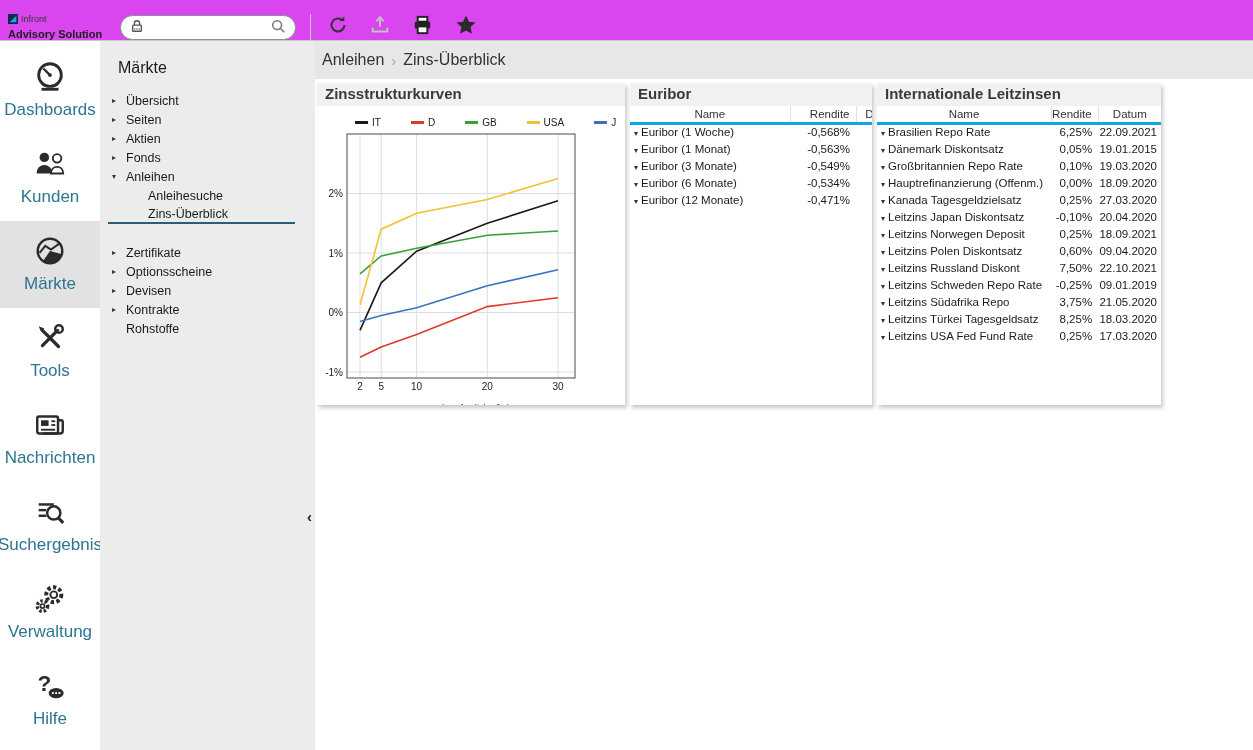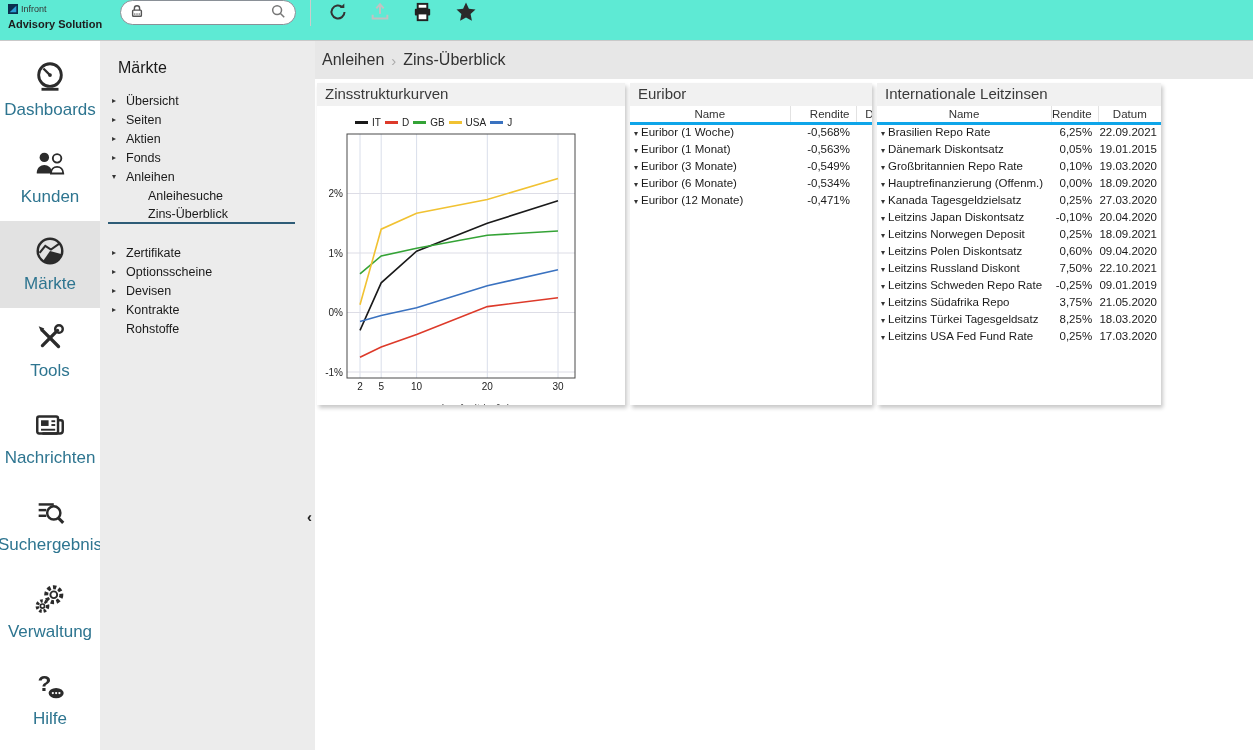--- a/index.html
+++ b/index.html
@@ -1,21 +1,21 @@
 <!DOCTYPE html>
 <html><head>
 <meta charset="utf-8">
 <style>
   *{margin:0;padding:0;box-sizing:border-box;}
   html,body{width:1253px;height:750px;}
   body{font-family:"Liberation Sans","DejaVu Sans",sans-serif;background:#fff;overflow:hidden;color:#222;}
   #app{width:1253px;height:750px;display:flex;flex-direction:column;}
 
   
-  .topbar{height:41px;min-height:41px;background:#5eead4;border-bottom:1px solid #c9c9c9;display:flex;align-items:flex-start;padding-left:8px;}
+  .topbar{height:41px;min-height:41px;background:#d946ef;border-bottom:1px solid #c9c9c9;display:flex;align-items:flex-end;padding-left:8px;}
   .brand{width:104px;}
   .brand-top{display:flex;align-items:center;gap:3px;}
   .brand-name{font-size:9px;color:#333;}
   .brand-sub{font-size:11px;font-weight:bold;color:#1d1d1d;}
   .search-pill{width:176px;height:25px;border:1px solid #8a9097;border-radius:13px;display:flex;align-items:center;gap:5px;padding:0 9px;margin-left:8px;background:#fff;}
   .search-input{flex:1;border:none;outline:none;font-size:12px;min-width:0;background:transparent;}
   .topbar-sep{width:1px;height:26px;background:#ccc;margin:0 16px 0 14px;}
   .topbar-icons{display:flex;align-items:center;gap:20px;}
   .tb-btn{background:none;border:none;cursor:pointer;padding:0;display:flex;align-items:center;}
 
@@ -39,28 +39,28 @@
   .collapse-handle{position:absolute;top:468px;right:3px;font-size:15px;font-weight:bold;color:#222;cursor:pointer;line-height:1;}
 
   
   .main{flex:1;display:flex;flex-direction:column;background:#fff;min-width:0;}
   .breadcrumb-bar{height:38px;min-height:38px;background:#e7e7e7;display:flex;align-items:center;font-size:16px;color:#333;padding-left:7px;}
   .crumb{cursor:pointer;}
   .crumb.current{cursor:default;}
   .crumb-sep{color:#aaa;margin:0 7px;font-size:15px;}
   .panels{display:flex;gap:5px;padding:4px 0 0 2px;align-items:flex-start;}
   .panel{height:322px;background:#fff;box-shadow:2px 3px 4px rgba(0,0,0,0.22);display:flex;flex-direction:column;overflow:hidden;}
-  .panel-header{height:23px;min-height:23px;background:#f1f1f1;font-size:15px;color:#3a3a3a;padding:2px 8px 0;}
+  .panel-header{height:23px;min-height:23px;background:#f1f1f1;font-size:15px;color:#3a3a3a;padding:2px 8px 0;font-weight:bold;}
   .chart-panel{width:308px;}
   .euribor-panel{width:242px;}
   .leitzinsen-panel{width:284px;}
 
   
   .chart-body{flex:1;padding-top:9px;}
-  .legend{display:flex;gap:4px;margin-left:38px;align-items:center;height:14px;}
+  .legend{display:flex;gap:30px;margin-left:38px;align-items:center;height:14px;}
   .lg-item{display:flex;align-items:center;gap:4px;}
   .lg-swatch{width:13px;height:3px;display:inline-block;}
   .lg-label{font-size:10px;color:#222;}
   .xlabel{font-size:11px;color:#555;text-align:center;padding-left:28px;margin-top:1px;}
   svg text{font-family:"Liberation Sans","DejaVu Sans",sans-serif;}
 
   
   table{border-collapse:collapse;width:100%;table-layout:fixed;}
   thead th{font-weight:normal;font-size:11.5px;color:#333;border-bottom:3px solid #0ea5e9;height:17px;background:#fff;}
   thead th + th{border-left:1px solid #e2e2e2;}

